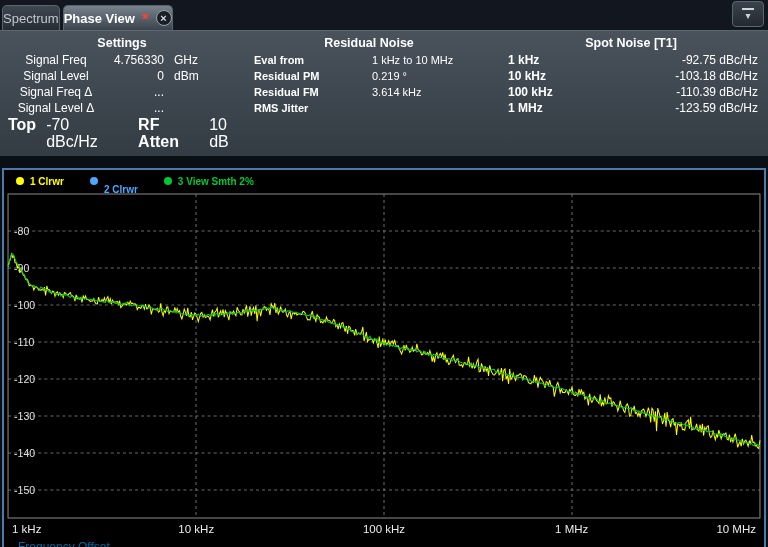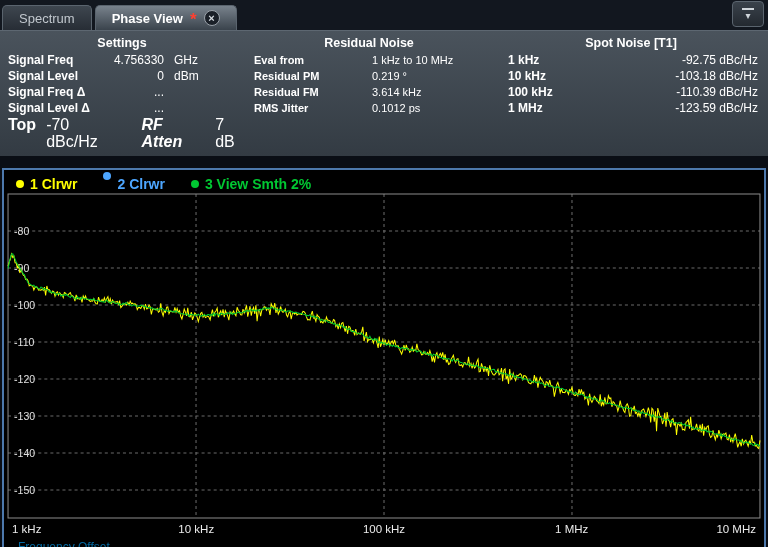--- a/index.html
+++ b/index.html
@@ -1,59 +1,59 @@
 <!DOCTYPE html>
 <html><head>
 <meta charset="utf-8">
 <style>
   html,body{margin:0;padding:0;background:#0a0e15;}
   .screen{position:relative;width:768px;height:547px;background:#0a0e15;
           font-family:"Liberation Sans",sans-serif;color:#fff;overflow:hidden;}
 
   
   .tabbar{display:flex;align-items:flex-end;height:30px;background:#12171f;padding:0 2px;box-sizing:border-box;}
-  .tab{display:flex;align-items:center;gap:7px;height:25px;padding:0 16px;margin-right:3px;
+  .tab{display:flex;align-items:center;gap:7px;height:25px;padding:0 0;margin-right:3px;
        border:1px solid #5a646e;border-bottom:none;border-radius:5px 5px 0 0;
        background:linear-gradient(#3e464f,#272d35);color:#c2c8ce;font-size:13px;box-sizing:border-box;}
   .tab.active{background:linear-gradient(#78828c,#3a434c);color:#fff;font-weight:bold;}
   .tab-star{color:#ff4030;font-weight:bold;font-size:17px;line-height:10px;margin-top:4px;}
   .tab-close{display:inline-flex;align-items:center;justify-content:center;width:14px;height:14px;
              border:1px solid #9aa2aa;border-radius:50%;background:#1a2028;color:#d8dde2;font-size:11px;line-height:1;}
   .spacer{flex:1}
   .toolbar-btn{width:30px;height:24px;margin:3px 2px;border:1px solid #5a646e;border-radius:4px;
                background:linear-gradient(#3a424b,#232930);display:flex;flex-direction:column;
                align-items:center;justify-content:center;color:#cfd5da;}
   .toolbar-btn .bar{width:12px;border-top:2px solid #cfd5da;margin-bottom:1px;}
   .toolbar-btn .arrow{font-size:10px;line-height:9px;}
 
   
   .header{display:grid;grid-template-columns:244px 250px 274px;
           background:linear-gradient(#4a535c,#333b43);border-top:1px solid #5d6771;
           padding:3px 0 6px 0;box-sizing:border-box;}
   .col-title{text-align:center;font-weight:bold;font-size:12.5px;height:18px;line-height:18px;}
   .srow{display:grid;grid-template-columns:96px 60px 1fr;font-size:12px;line-height:16px;padding-left:8px;}
-  .srow .lbl{font-weight:bold;}
+  .srow .lbl{font-weight:normal;text-align:center;}
   .srow .val{text-align:right;}
   .srow .unit{padding-left:10px;}
   .brow{display:flex;font-size:16px;line-height:17px;padding-left:8px;}
   .brow .b{font-weight:bold;}
   .brow .v1{margin-left:10px;}
-  .brow .b2{margin-left:26px;font-style:italic;}
+  .brow .b2{margin-left:26px;}
   .brow .v2{margin-left:16px;}
   .rrow{display:grid;grid-template-columns:118px 1fr;font-size:11px;line-height:16px;padding-left:10px;}
   .rrow .lbl{font-weight:bold;}
   .prow{display:grid;grid-template-columns:96px 1fr;font-size:12px;line-height:16px;
         padding-left:14px;padding-right:10px;}
   .prow .lbl{font-weight:bold;}
   .prow .val{text-align:right;}
 
   
   .chart-panel{margin:12px 2px 0 2px;border:2px solid #4d79ad;background:#000;}
-  .legend{display:flex;align-items:flex-end;gap:26px;height:22px;padding-left:12px;
-          font-size:14px;font-weight:bold;}
+  .legend{display:flex;align-items:center;gap:26px;height:22px;padding-left:12px;
+          font-size:10px;font-weight:bold;}
   .legend-item{display:flex;align-items:center;gap:6px;}
   .trace-dot{width:8px;height:8px;border-radius:50%;background:#888;}
   svg.plot{display:block;width:100%;height:330px;}
   .xticks{position:relative;height:17px;font-size:11.5px;color:#ebebeb;}
   .xticks span{position:absolute;top:1px;white-space:nowrap;}
   .xt0{left:8px;} .xt1{left:25.3%;transform:translateX(-50%);}
   .xt2{left:50%;transform:translateX(-50%);} .xt3{left:74.7%;transform:translateX(-50%);}
   .xt4{right:8px;}
   .xtitle{text-align:left;font-size:12px;color:#0369a1;height:19px;line-height:16px;margin-left:14px;}
 
@@ -105,41 +105,40 @@
       </div>
       <div class="srow">
         <span class="lbl">Signal Level Δ</span>
         <span class="val">...</span>
         <span class="unit"></span>
       </div>
       <div class="brow">
         <span class="b">Top</span>
         <span class="v1">-70 dBc/Hz</span>
         <span class="b b2">RF Atten</span>
-        <span class="v2">7 dB</span>
+        <span class="v2">10 dB</span>
       </div>
     </div>
 
     <div class="col">
       <div class="col-title">Residual Noise</div>
       <div class="rrow">
         <span class="lbl">Eval from</span>
         <span class="val">1 kHz to 10 MHz</span>
       </div>
       <div class="rrow">
         <span class="lbl">Residual PM</span>
         <span class="val">0.219 °</span>
       </div>
       <div class="rrow">
         <span class="lbl">Residual FM</span>
         <span class="val">3.614 kHz</span>
       </div>
       <div class="rrow">
         <span class="lbl">RMS Jitter</span>
-        <span class="val">0.1012 ps</span>
       </div>
     </div>
 
     <div class="col">
       <div class="col-title">Spot Noise [T1]</div>
       <div class="prow">
         <span class="lbl">1 kHz</span>
         <span class="val">-92.75 dBc/Hz</span>
       </div>
       <div class="prow">

